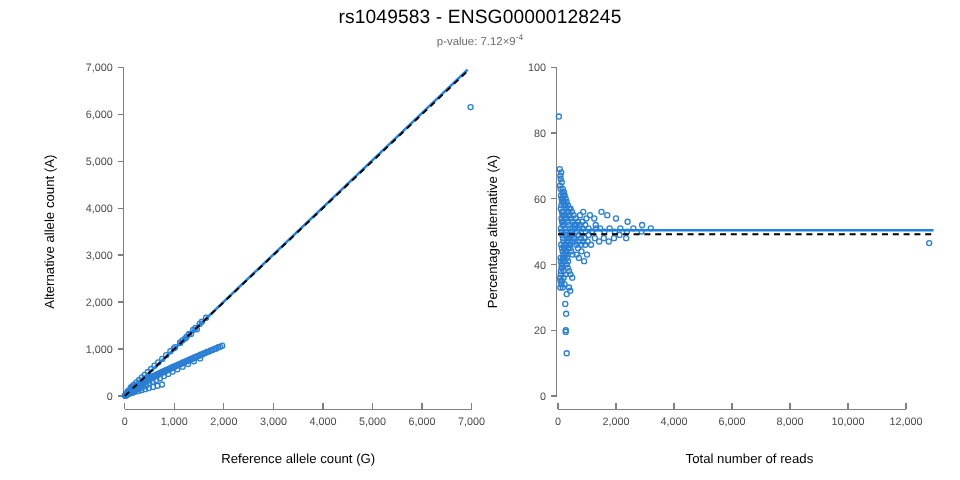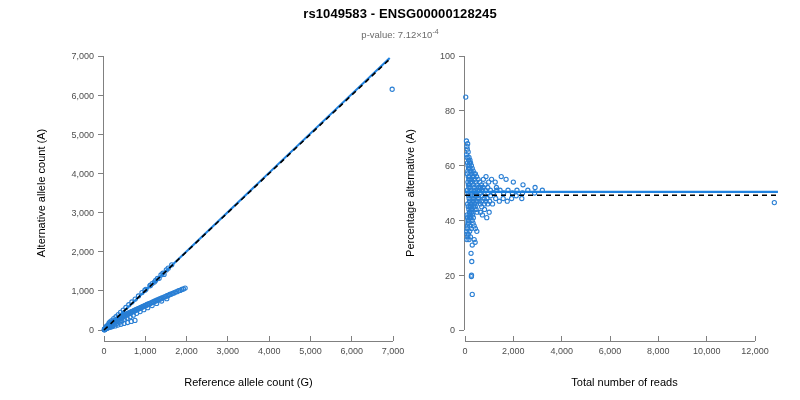--- a/index.html
+++ b/index.html
@@ -14,22 +14,22 @@
     background: #ffffff;
     font-family: "Liberation Sans", sans-serif;
     overflow: hidden;
   }
   #plot-title {
     position: absolute;
     top: 6px;
     left: 0;
     width: 800px;
     text-align: center;
-    font-size: 13px;
-    font-weight: bold;
+    font-size: 16px;
+    font-weight: normal;
     color: #000000;
     letter-spacing: 0.1px;
   }
   #plot-subtitle {
     position: absolute;
     top: 28px;
     left: 0;
     width: 800px;
     text-align: center;
     font-size: 9.5px;
@@ -76,21 +76,21 @@
     stroke-linecap: butt;
   }
 </style>
 </head>
 <body>
 
 <div id="page">
 
   <div id="plot-title">rs1049583 - ENSG00000128245</div>
 
-  <div id="plot-subtitle"><span>p-value: 7.12×10</span><sup>-4</sup></div>
+  <div id="plot-subtitle"><span>p-value: 7.12×9</span><sup>-4</sup></div>
 
   <svg id="canvas" width="800" height="400">
       <g>
         <path d="M103,330L103,56" class="axis-line" stroke="#808080"></path>
         <path d="M103,330L98,330" class="axis-line" stroke="#808080"></path>
         <text x="94" y="333.4" text-anchor="end" class="tick-lbl" fill="#4d4d4d">0</text>
         <path d="M103,290.8571428571429L98,290.8571428571429" class="axis-line" stroke="#808080"></path>
         <text x="94" y="294.25714285714287" text-anchor="end" class="tick-lbl" fill="#4d4d4d">1,000</text>
         <path d="M103,251.71428571428572L98,251.71428571428572" class="axis-line" stroke="#808080"></path>
         <text x="94" y="255.11428571428573" text-anchor="end" class="tick-lbl" fill="#4d4d4d">2,000</text>

